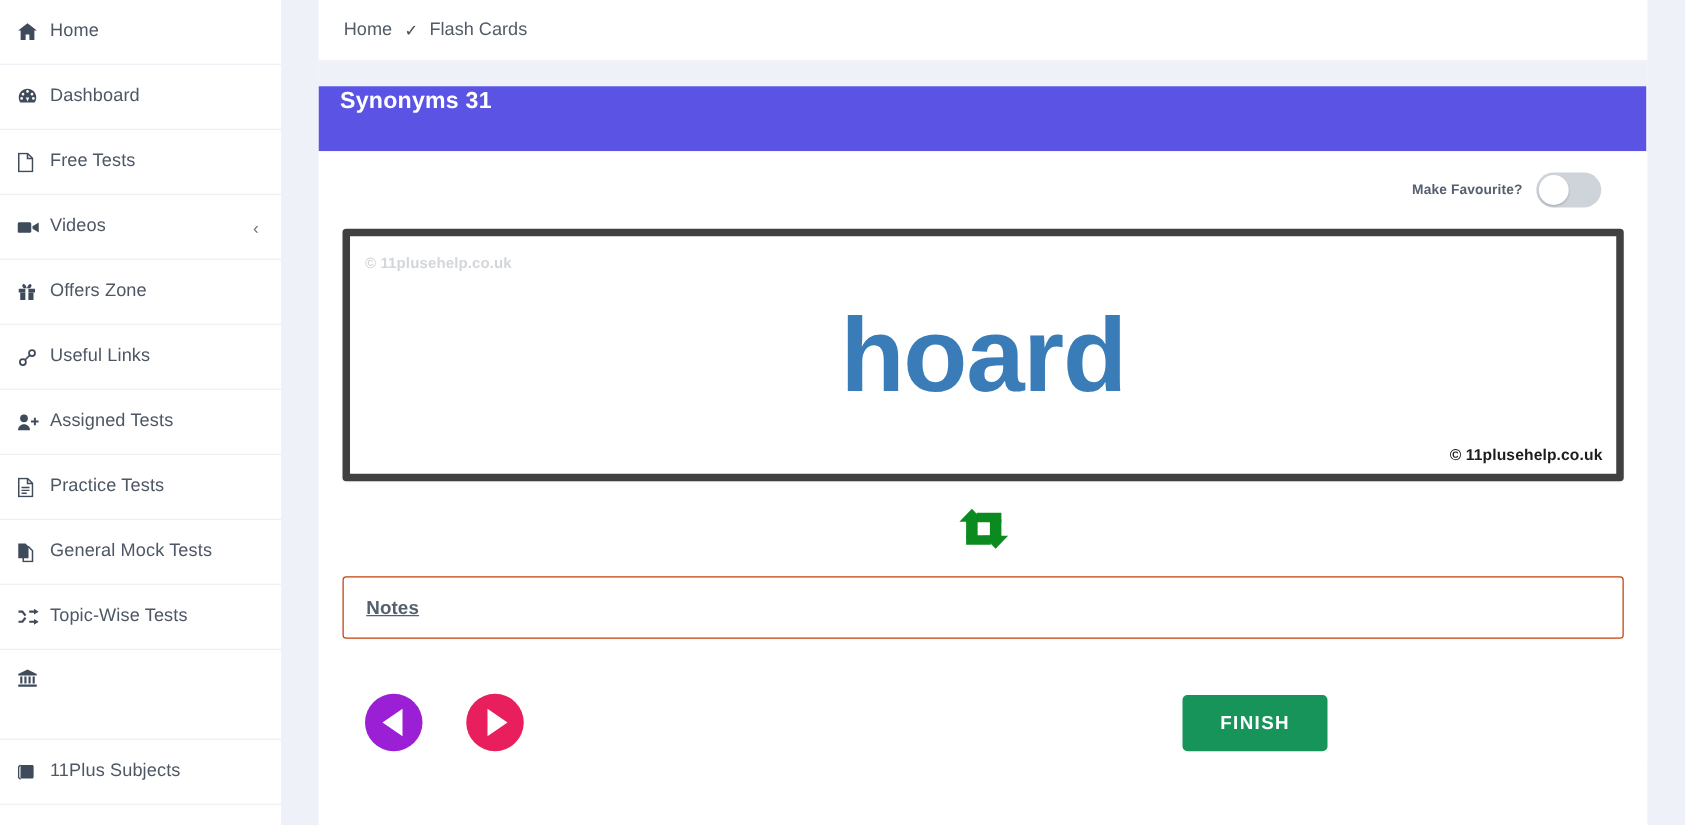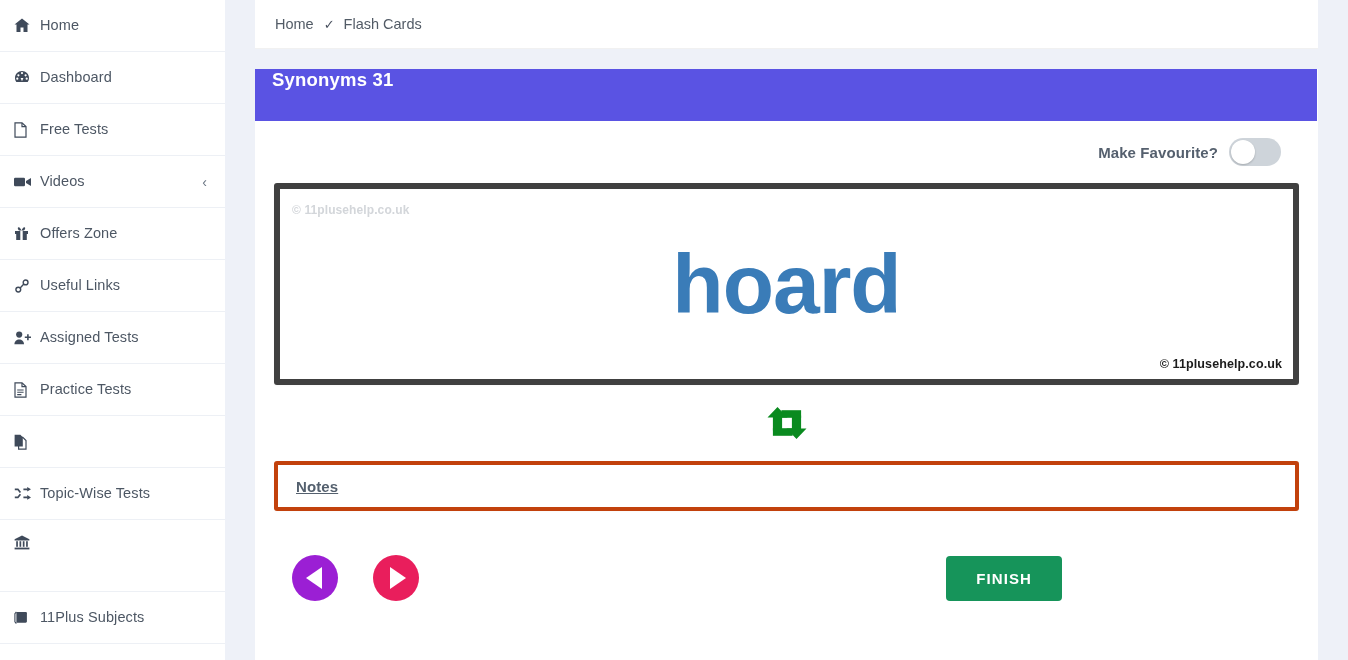--- a/index.html
+++ b/index.html
@@ -147,21 +147,21 @@
 
   
   #fav-row {
     height: 62px;
     display: flex;
     align-items: center;
     justify-content: flex-end;
     padding-right: 18px;
   }
   #fav-row .fav-label {
-    font-size: 15px;
+    font-size: 11px;
     font-weight: bold;
     color: #55606e;
     margin-right: 11px;
     letter-spacing: 0.1px;
   }
   .toggle {
     width: 52px;
     height: 28px;
     border-radius: 14px;
     background: #ced4da;
@@ -230,21 +230,21 @@
   }
   #flip-row .flip-btn {
     cursor: pointer;
     line-height: 0;
     display: inline-block;
   }
 
   
   #notes-box {
     height: 50px;
-    border: 4px solid #c2410c;
+    border: 1px solid #c2410c;
     border-radius: 3px;
     display: flex;
     align-items: center;
     padding-left: 18px;
     background: #fff;
     box-shadow: 0 1px 2px rgba(0,0,0,0.02);
   }
   #notes-box .notes-link {
     font-size: 15px;
     font-weight: bold;
@@ -409,20 +409,21 @@
       <span class="nav-chevron"></span>
     </div>
 
     <div class="nav-item">
       <span class="nav-ico">
         <svg width="15" height="16" viewBox="0 0 15 16">
             <path fill="#3f4a5a" d="M0.6 .8h5.8l2.4 2.4v9.4H.6z"></path>
             <path fill="none" stroke="#3f4a5a" stroke-width="1.2" d="M4.6 3.4h4.2l3.2 3.2v8.6H4.6z"></path>
           </svg>
       </span>
+      <span class="nav-label">General Mock Tests</span>
       <span class="nav-chevron"></span>
     </div>
 
     <div class="nav-item">
       <span class="nav-ico">
         <svg width="17" height="13" viewBox="0 0 17 13">
             <g fill="none" stroke="#3f4a5a" stroke-width="1.7">
               <path d="M.8 2.3h3.1l2.5 3.2M.8 10.4h3.1l2.5-3.2M9.4 2.3h4.4M9.4 10.4h4.4"></path>
             </g>
             <path fill="#3f4a5a" d="M13.2 0 17 2.3l-3.8 2.3zM13.2 8.1 17 10.4l-3.8 2.3z"></path>

